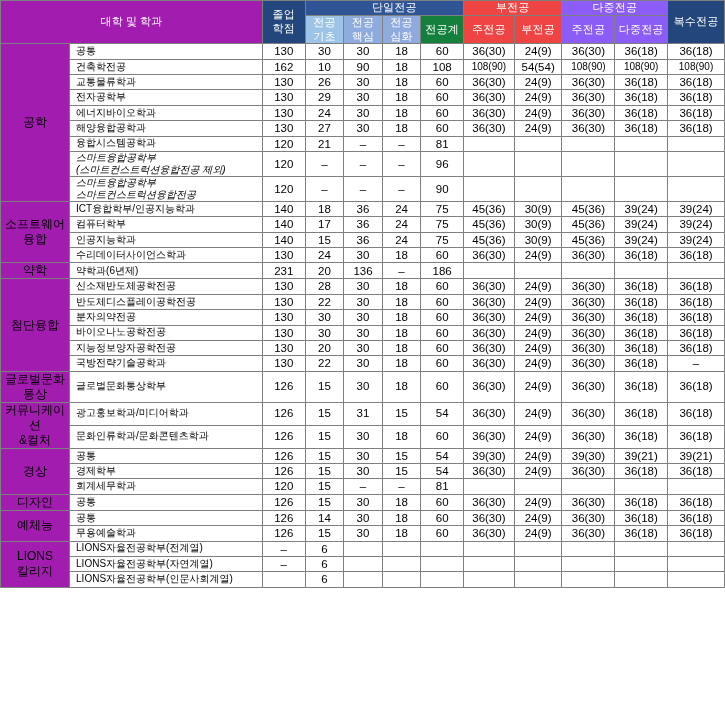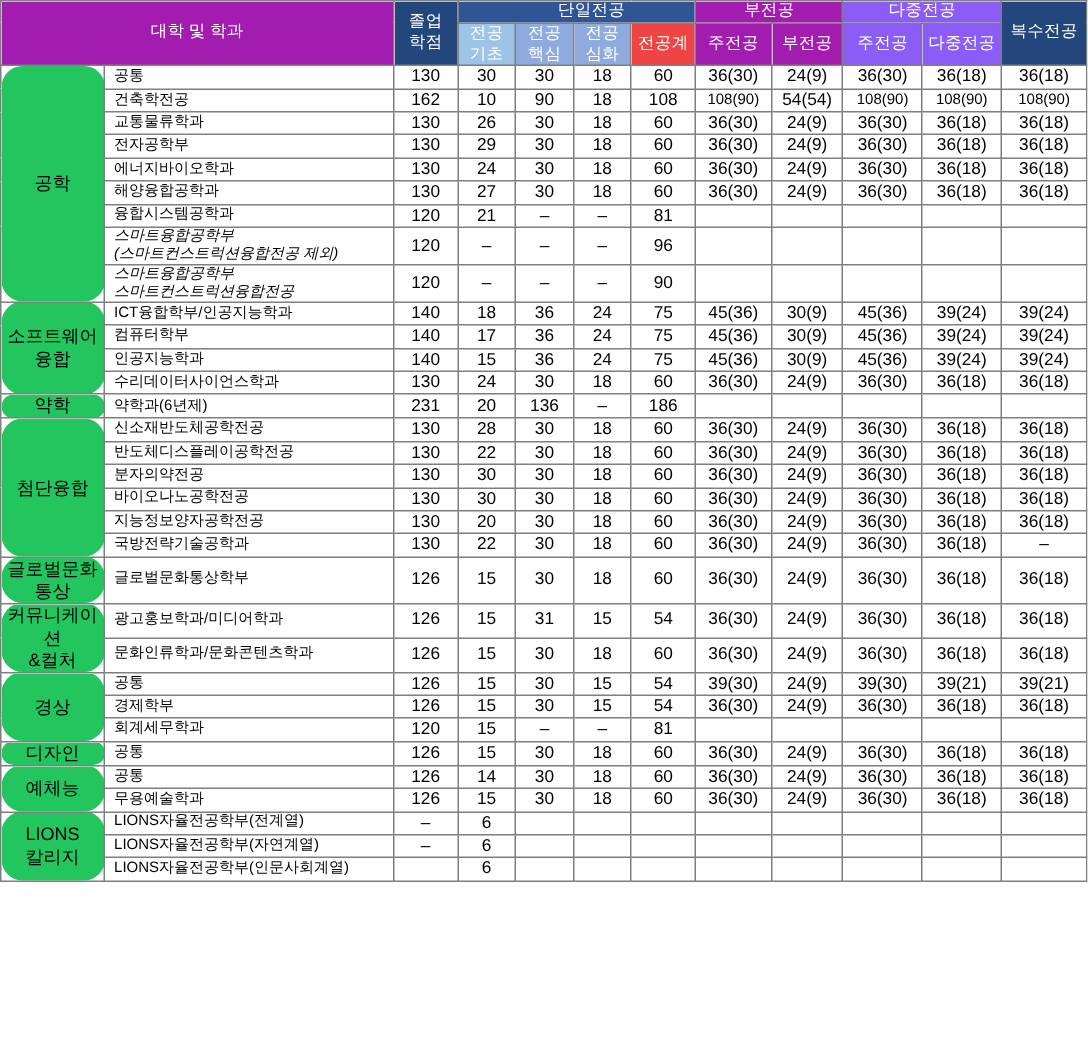--- a/index.html
+++ b/index.html
@@ -27,31 +27,30 @@
     line-height: 1.25;
     overflow: hidden;
   }
   thead th {
     color: #ffffff;
     font-weight: normal;
     letter-spacing: 0.2px;
   }
   .h-dark  { background: #a21caf; font-family: Liberation Serif, serif; }
   .h-blue1 { background: #2f5597; padding-left: 20px; }
-  .h-blue2 { background: #ef4444; }
+  .h-blue2 { background: #15803d; }
   .h-pale  { background: #8faadc; color: #ffffff; }
   .h-pale2 { background: #9dc3e6; color: #ffffff; }
   .h-steel { background: #8b5cf6; }
-  .h-steel2{ background: #a21caf; }
+  .h-steel2{ background: #ef4444; }
   .h-navy  { background: #23467c; }
 
   td.group {
-    background: #22c55e;
+    background: #a21caf;
     font-size: 12px;
-    border-radius: 14px;
   }
   td.dept {
     text-align: left;
     padding-left: 6px;
     font-size: 10px;
   }
   td.num {
     font-size: 11.5px;
   }
   .small { font-size: 10.5px; font-style: italic; }

